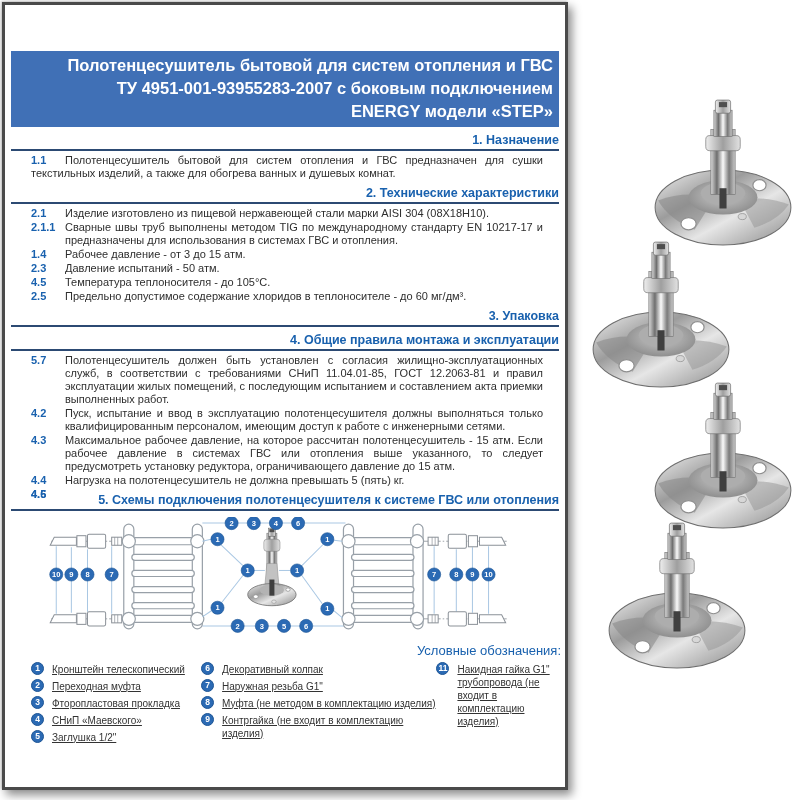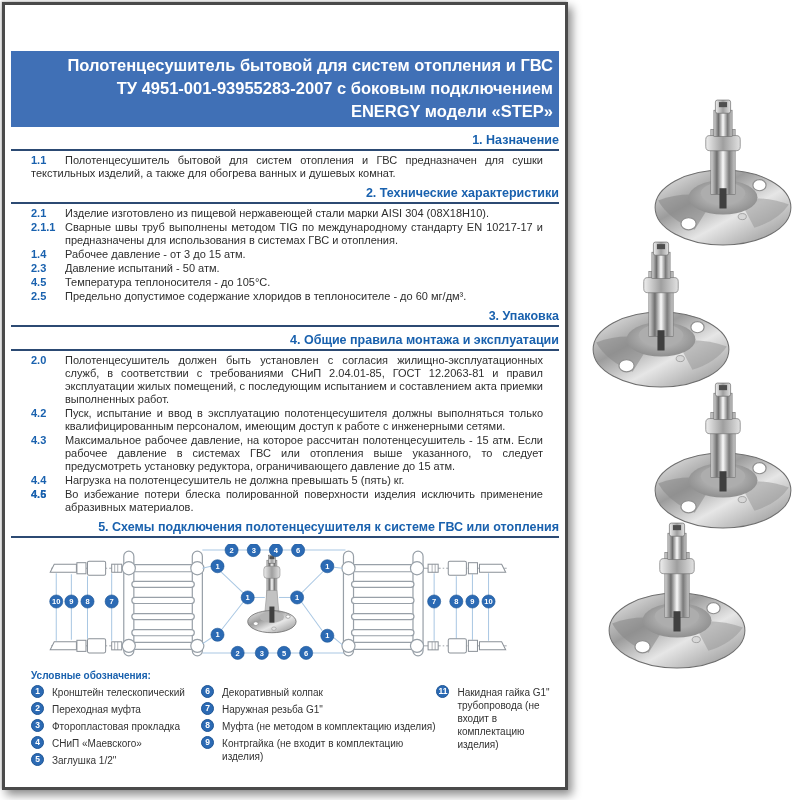--- a/index.html
+++ b/index.html
@@ -26,30 +26,30 @@
   .item .num{position:absolute;left:0;top:0;color:#1961ae;font-weight:bold;}
   .item.nohang{padding-left:0;}
   .item.nohang .txt{display:block;text-indent:34px;}
   .dgwrap{margin:6px 0 0 14px;}
   .ct{fill:#fff;font:bold 7.5px "Liberation Sans",sans-serif;text-anchor:middle;}
   .cb{fill:#2b6ab4;stroke:#1d5595;stroke-width:.6;}
   .call{stroke:#a9c7e3;stroke-width:1;fill:none;}
   .tube{fill:#fff;stroke:#98a0a8;stroke-width:1.2;}
   .fit{fill:#fff;stroke:#8b9198;stroke-width:1;}
   .axis{stroke:#8a9096;stroke-width:.8;stroke-dasharray:6 2 1.5 2;fill:none;}
-  .legend-title{margin:5px 0 4px 22px;font-size:10px;font-weight:bold;color:#1961ae;}
+  .legend-title{margin:5px 0 4px 22px;font-size:13px;font-weight:normal;color:#1961ae;text-align:right;}
   .legend{display:flex;margin-left:22px;font-size:10px;color:#333;}
   .lcol1{width:172px;}
   .lcol2{width:238px;}
   .lcol3{width:126px;}
   .lrow{display:flex;align-items:flex-start;margin-bottom:3.5px;line-height:13px;}
   .lc{flex:none;width:13px;height:13px;border-radius:50%;background:#2b6ab4;color:#fff;
       font-size:8.5px;font-weight:bold;display:flex;align-items:center;justify-content:center;
       margin-right:8px;border:1px solid #1d5595;box-sizing:border-box;}
-  .ltext{padding-top:.5px;}
+  .ltext{padding-top:.5px;text-decoration:underline;}
   .photo{position:absolute;}
 </style>
 </head>
 <body>
 
 <svg width="0" height="0" style="position:absolute" aria-hidden="true">
   <defs>
     <linearGradient id="gBase" x1="0" y1="0" x2="1" y2="1">
       <stop offset="0" stop-color="#f2f2f2"></stop>
         <stop offset=".35" stop-color="#9c9c9c"></stop>
@@ -121,26 +121,26 @@
       </div>
     </div>
 
     <div>
       <h2 class="shead">3. Упаковка</h2>
     </div>
 
     <div>
       <h2 class="shead">4. Общие правила монтажа и эксплуатации</h2>
       <div class="items">
-        <div class="item"><span class="num">2.0</span><span class="txt">Полотенцесушитель должен быть установлен с согласия жилищно-эксплуатационных служб, в соответствии с требованиями СНиП 2.04.01-85, ГОСТ 12.2063-81 и правил эксплуатации жилых помещений, с последующим испытанием и составлением акта приемки выполненных работ.</span></div>
+        <div class="item"><span class="num">5.7</span><span class="txt">Полотенцесушитель должен быть установлен с согласия жилищно-эксплуатационных служб, в соответствии с требованиями СНиП 11.04.01-85, ГОСТ 12.2063-81 и правил эксплуатации жилых помещений, с последующим испытанием и составлением акта приемки выполненных работ.</span></div>
         <div class="item"><span class="num">4.2</span><span class="txt">Пуск, испытание и ввод в эксплуатацию полотенцесушителя должны выполняться только квалифицированным персоналом, имеющим доступ к работе с инженерными сетями.</span></div>
         <div class="item"><span class="num">4.3</span><span class="txt">Максимальное рабочее давление, на которое рассчитан полотенцесушитель - 15 атм. Если рабочее давление в системах ГВС или отопления выше указанного, то следует предусмотреть установку редуктора, ограничивающего давление до 15 атм.</span></div>
         <div class="item"><span class="num">4.4</span><span class="txt">Нагрузка на полотенцесушитель не должна превышать 5 (пять) кг.</span></div>
         <div class="item"><span class="num">4.5</span></div>
-        <div class="item"><span class="num">4.6</span><span class="txt">Во избежание потери блеска полированной поверхности изделия исключить применение абразивных материалов.</span></div>
+        <div class="item"><span class="num">4.6</span></div>
       </div>
     </div>
 
     <h2 class="shead">5. Схемы подключения полотенцесушителя к системе ГВС или отопления</h2>
 
     <div class="dgwrap">
       <svg width="524" height="117" viewBox="0 0 520 116">
 
         <line class="call" x1="178" y1="6" x2="320" y2="6"></line>
         <line class="call" x1="178" y1="108" x2="320" y2="108"></line>

